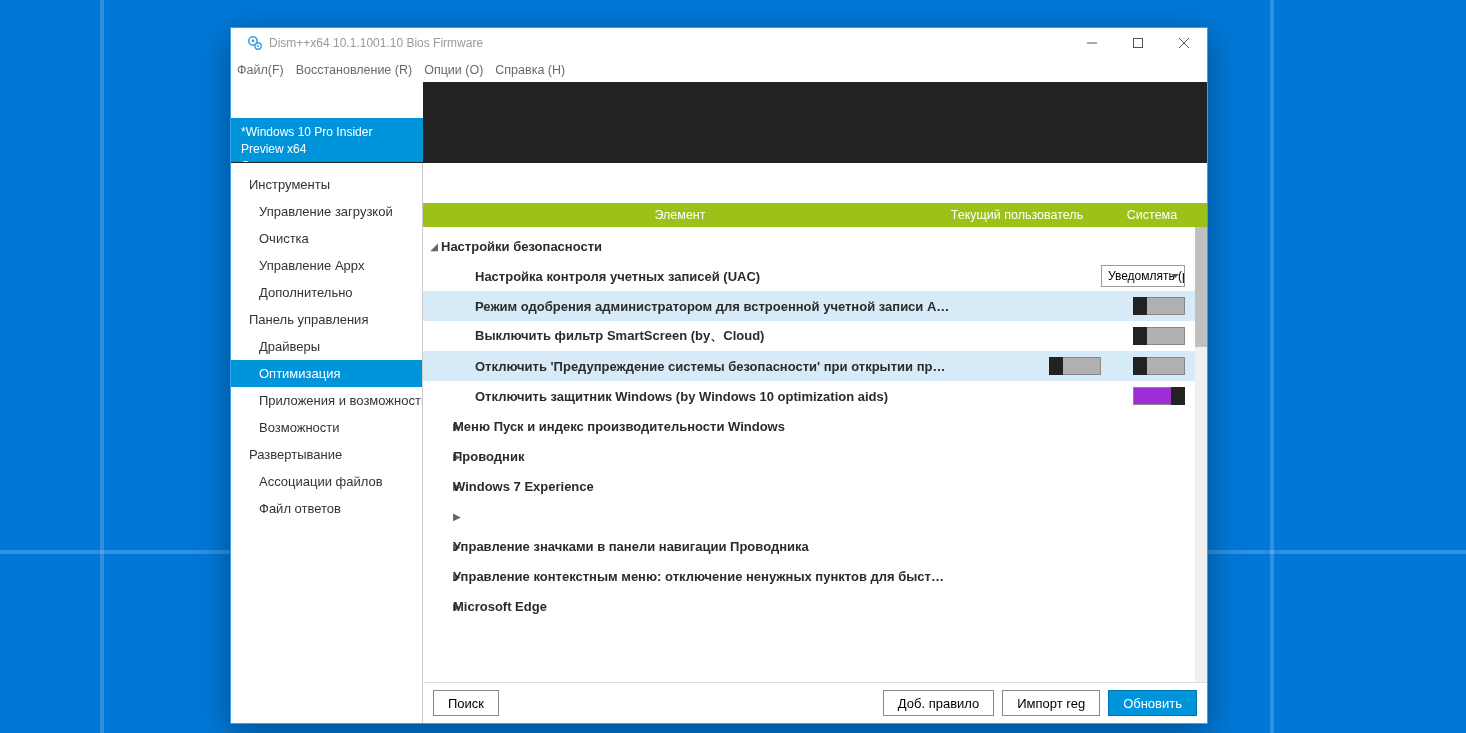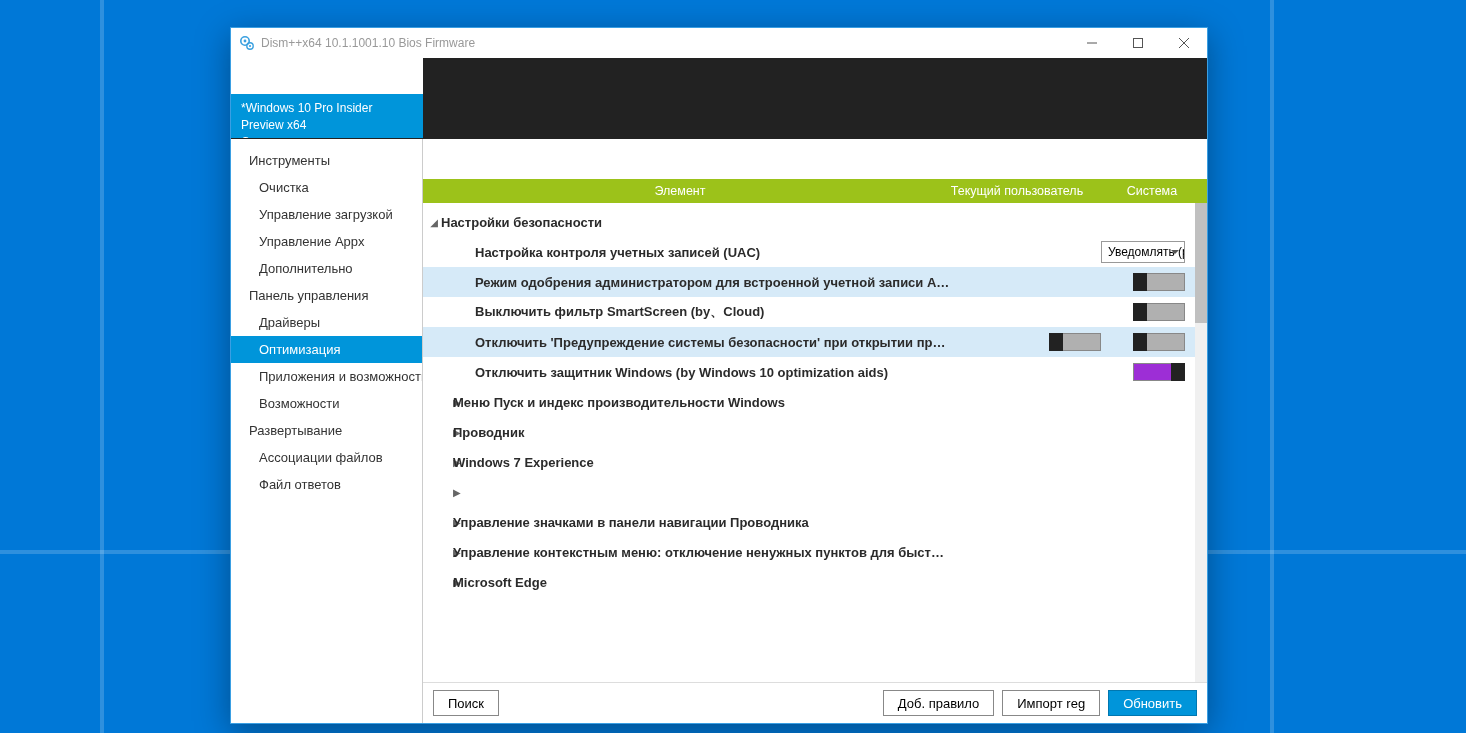--- a/index.html
+++ b/index.html
@@ -35,20 +35,21 @@
   
   .titlebar {
     height: 30px;
     background: #fff;
     display: flex;
     align-items: center;
     padding-left: 8px;
     color: #999;
     font-size: 12px;
     border-bottom: 0;
+    margin-left: 8px;
   }
   .titlebar .icon { width:16px; height:16px; margin-right:6px; }
   .titlebar .icon svg { display:block; }
   .win-controls { margin-left:auto; display:flex; }
   .win-btn { width:46px; height:30px; display:flex; align-items:center; justify-content:center; color:#666; }
 
   
   .menubar {
     height: 24px;
     background: #fff;
@@ -179,37 +180,43 @@
         </div>
       <div class="win-btn">
           <svg width="10" height="10">
             <line x1="0" y1="0" x2="10" y2="10" stroke="#555" stroke-width="1"></line>
             <line x1="10" y1="0" x2="0" y2="10" stroke="#555" stroke-width="1"></line>
           </svg>
         </div>
     </div>
   </div>
 
+  <div class="menubar">
+    <span>Файл(F)</span>
+    <span>Восстановление (R)</span>
+    <span>Опции (O)</span>
+    <span>Справка (H)</span>
+  </div>
 
   <div class="info-strip">
     <div class="info-left">
       <div>*Windows 10 Pro Insider Preview x64</div>
       <div>C:</div>
       <div>Локальный диск</div>
       <div>Готов к работе</div>
     </div>
     <div class="info-right"></div>
   </div>
 
   <div class="main">
 
     <div class="sidebar" id="sidebar">
         <div class="side-header">Инструменты</div>
+        <div class="side-item">Управление загрузкой</div>
         <div class="side-item">Очистка</div>
-        <div class="side-item">Управление загрузкой</div>
         <div class="side-item">Управление Appx</div>
         <div class="side-item">Дополнительно</div>
         <div class="side-header">Панель управления</div>
         <div class="side-item">Драйверы</div>
         <div class="side-item active">Оптимизация</div>
         <div class="side-item">Приложения и возможности</div>
         <div class="side-item">Возможности</div>
         <div class="side-header">Развертывание</div>
         <div class="side-item">Ассоциации файлов</div>
         <div class="side-item">Файл ответов</div>

